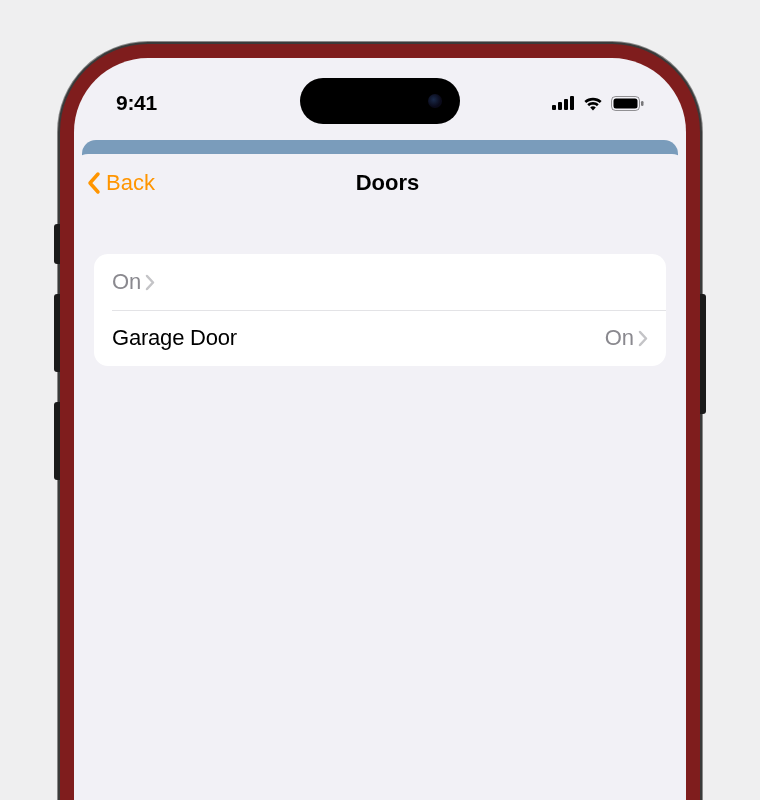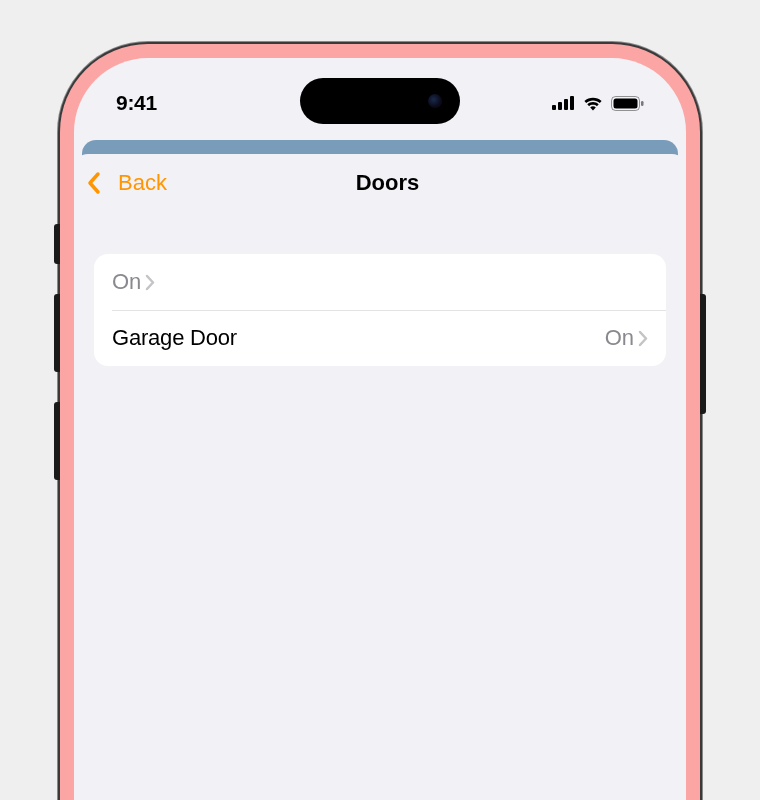--- a/index.html
+++ b/index.html
@@ -15,21 +15,21 @@
       font-family: -apple-system, BlinkMacSystemFont, "Helvetica Neue", Arial, sans-serif;
       display: flex;
       align-items: flex-start;
       justify-content: center;
       overflow: hidden;
       border-radius: 40px;
     }
     .phone-frame {
       width: 640px;
       margin-top: 44px;
-      background: #fca5a5;
+      background: #7f1d1d;
       border-radius: 88px 88px 0 0;
       padding: 14px 14px 0 14px;
       position: relative;
       box-shadow: 0 0 0 2px #3a3a3a, 0 0 0 3px #888;
     }
     .phone-buttons-left {
       position: absolute;
       left: -6px;
       top: 180px;
       width: 6px;
@@ -121,21 +121,21 @@
       display: flex;
       align-items: center;
       position: relative;
       padding: 0 12px;
     }
     .back-button {
       display: flex;
       align-items: center;
       color: #ff9500;
       font-size: 22px;
-      gap: 16px;
+      gap: 4px;
       cursor: pointer;
     }
     .back-button svg { display: block; }
     .nav-title {
       position: absolute;
       left: 15px;
       right: 0;
       text-align: center;
       font-size: 22px;
       font-weight: 600;

